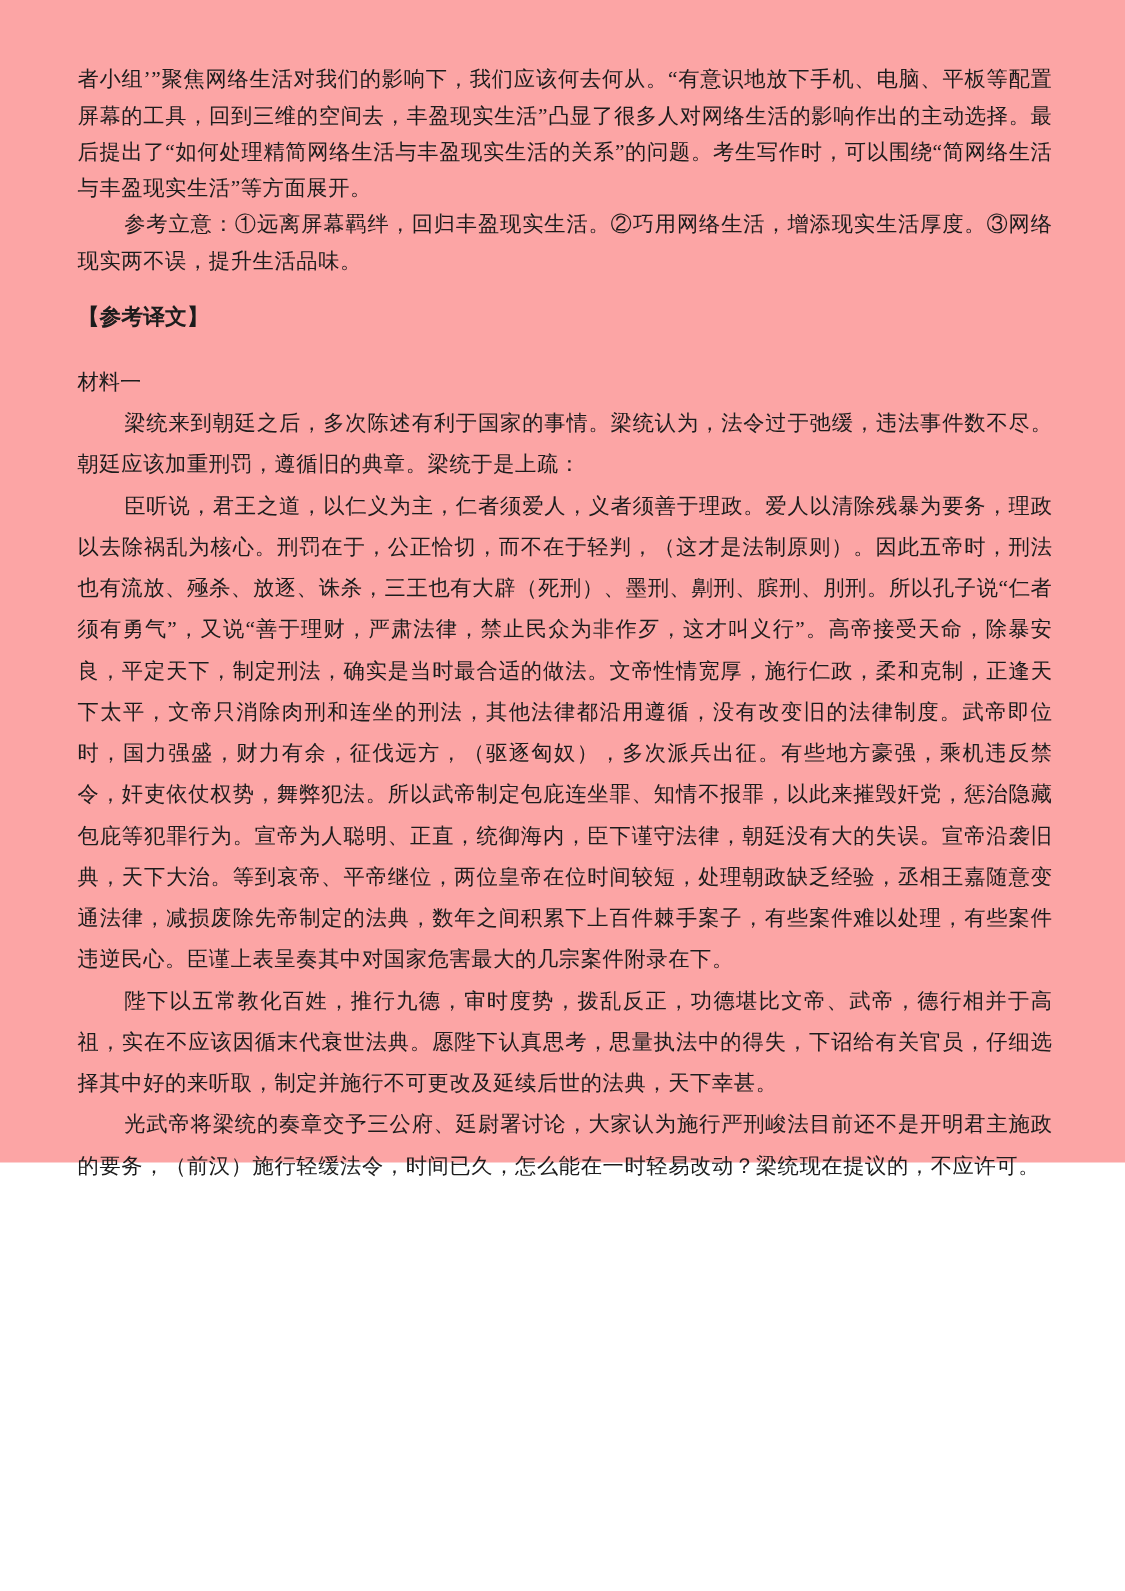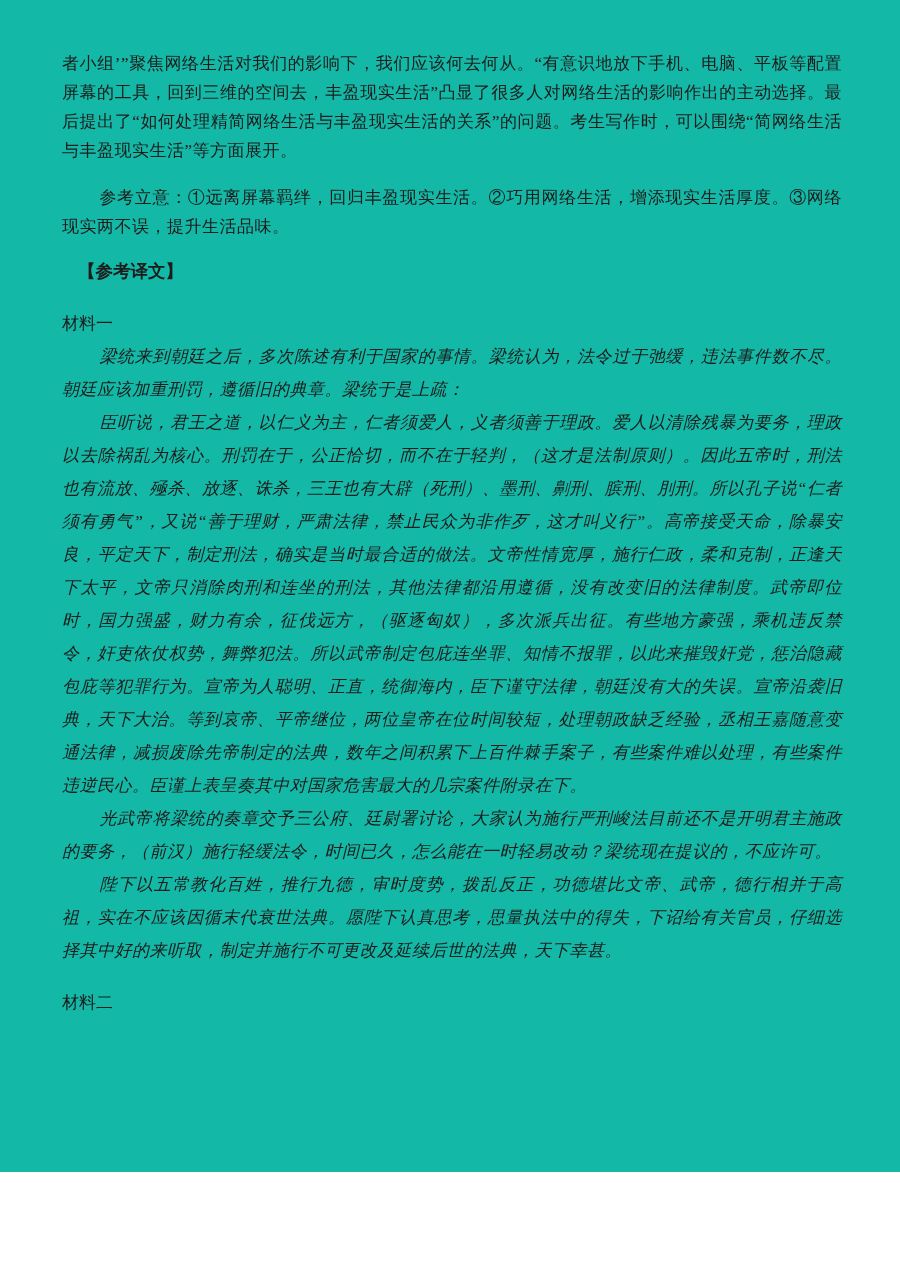--- a/index.html
+++ b/index.html
@@ -10,73 +10,70 @@
   body {
     width: 900px;
     height: 1273px;
     overflow: hidden;
     font-family: "Liberation Serif", serif;
     color: #1c1c1c;
   }
   .page {
     box-sizing: border-box;
     width: 900px;
-    height: 1172px;
+    height: 930px;
     padding: 49px 58px 16px 62px;
-    background: #14b8a6;
+    background: #fca5a5;
   }
   .intro p {
     margin: 0;
     font-size: 17px;
     line-height: 29px;
     text-align: justify;
     letter-spacing: 0.5px;
   }
   .intro p.indent {
     text-indent: 2.2em;
-    margin-top: 18px;
   }
   .heading {
-    margin: 13px 0 0 16px;
+    margin: 13px 0 0 0;
     font-size: 17.5px;
     font-weight: bold;
     line-height: 34px;
   }
   .mat-label {
     font-size: 17px;
     line-height: 33px;
     margin-top: 19px;
   }
   .trans p {
     margin: 0;
     font-size: 17px;
     line-height: 33px;
     text-align: justify;
     text-indent: 2.2em;
     letter-spacing: 0.5px;
-    font-style: italic;
   }
 </style>
 </head>
 <body>
 
 <div class="page">
 
   <section class="intro">
     <p>者小组’”聚焦网络生活对我们的影响下，我们应该何去何从。“有意识地放下手机、电脑、平板等配置屏幕的工具，回到三维的空间去，丰盈现实生活”凸显了很多人对网络生活的影响作出的主动选择。最后提出了“如何处理精简网络生活与丰盈现实生活的关系”的问题。考生写作时，可以围绕“简网络生活与丰盈现实生活”等方面展开。</p>
     <p class="indent">参考立意：①远离屏幕羁绊，回归丰盈现实生活。②巧用网络生活，增添现实生活厚度。③网络现实两不误，提升生活品味。</p>
   </section>
 
   <h2 class="heading">【参考译文】</h2>
 
   <div class="mat-label">材料一</div>
 
   <section class="trans">
     <p>梁统来到朝廷之后，多次陈述有利于国家的事情。梁统认为，法令过于弛缓，违法事件数不尽。朝廷应该加重刑罚，遵循旧的典章。梁统于是上疏：</p>
     <p>臣听说，君王之道，以仁义为主，仁者须爱人，义者须善于理政。爱人以清除残暴为要务，理政以去除祸乱为核心。刑罚在于，公正恰切，而不在于轻判，（这才是法制原则）。因此五帝时，刑法也有流放、殛杀、放逐、诛杀，三王也有大辟（死刑）、墨刑、劓刑、膑刑、刖刑。所以孔子说“仁者须有勇气”，又说“善于理财，严肃法律，禁止民众为非作歹，这才叫义行”。高帝接受天命，除暴安良，平定天下，制定刑法，确实是当时最合适的做法。文帝性情宽厚，施行仁政，柔和克制，正逢天下太平，文帝只消除肉刑和连坐的刑法，其他法律都沿用遵循，没有改变旧的法律制度。武帝即位时，国力强盛，财力有余，征伐远方，（驱逐匈奴），多次派兵出征。有些地方豪强，乘机违反禁令，奸吏依仗权势，舞弊犯法。所以武帝制定包庇连坐罪、知情不报罪，以此来摧毁奸党，惩治隐藏包庇等犯罪行为。宣帝为人聪明、正直，统御海内，臣下谨守法律，朝廷没有大的失误。宣帝沿袭旧典，天下大治。等到哀帝、平帝继位，两位皇帝在位时间较短，处理朝政缺乏经验，丞相王嘉随意变通法律，减损废除先帝制定的法典，数年之间积累下上百件棘手案子，有些案件难以处理，有些案件违逆民心。臣谨上表呈奏其中对国家危害最大的几宗案件附录在下。</p>
+    <p>陛下以五常教化百姓，推行九德，审时度势，拨乱反正，功德堪比文帝、武帝，德行相并于高祖，实在不应该因循末代衰世法典。愿陛下认真思考，思量执法中的得失，下诏给有关官员，仔细选择其中好的来听取，制定并施行不可更改及延续后世的法典，天下幸甚。</p>
     <p>光武帝将梁统的奏章交予三公府、廷尉署讨论，大家认为施行严刑峻法目前还不是开明君主施政的要务，（前汉）施行轻缓法令，时间已久，怎么能在一时轻易改动？梁统现在提议的，不应许可。</p>
-    <p>陛下以五常教化百姓，推行九德，审时度势，拨乱反正，功德堪比文帝、武帝，德行相并于高祖，实在不应该因循末代衰世法典。愿陛下认真思考，思量执法中的得失，下诏给有关官员，仔细选择其中好的来听取，制定并施行不可更改及延续后世的法典，天下幸甚。</p>
   </section>
 
-  <div class="mat-label">材料二</div>
 
 
 </div>
 
 </body></html>

